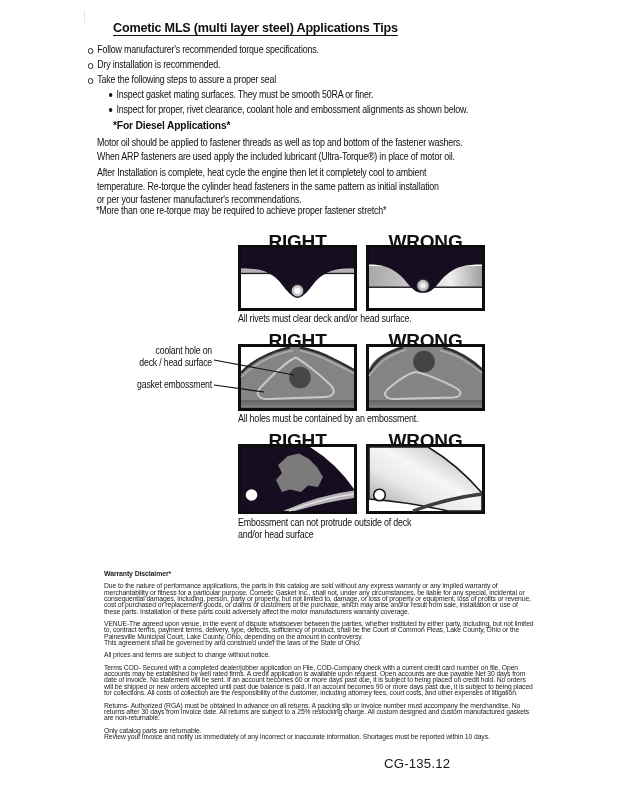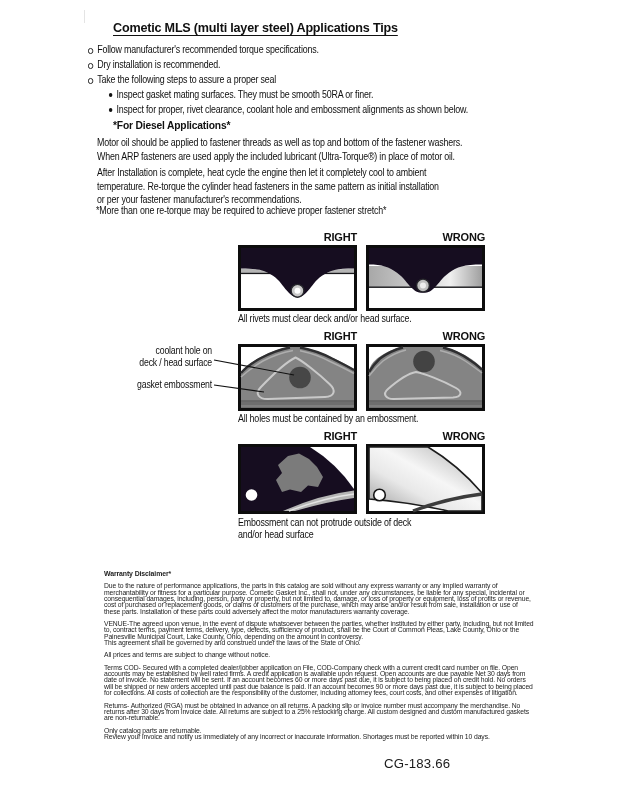--- a/index.html
+++ b/index.html
@@ -24,21 +24,21 @@
   .b-row.sub{margin-left:24px;}
   .ring{flex:0 0 auto;width:3.6px;height:3.6px;border:1px solid #1a1a1a;border-radius:50%;margin:4.2px 5px 0 0;}
   .dot{flex:0 0 auto;width:4.2px;height:4.2px;background:#111;border-radius:50%;margin:4.2px 4.5px 0 0;}
 
   .diesel-h{left:113px;top:118px;font-size:11.8px;font-weight:bold;letter-spacing:-0.2px;white-space:nowrap;}
   .para{font-size:10.2px;line-height:13.6px;letter-spacing:-0.2px;white-space:pre-line;}
   .p1{left:97px;top:136px;}
   .p2{left:97px;top:166px;}
   .note{left:96px;top:204px;}
 
-  .rw-label{width:119px;text-align:right;font-size:11px;font-weight:700;letter-spacing:-0.2px;}
+  .rw-label{width:119px;text-align:center;font-size:19px;font-weight:700;letter-spacing:-0.2px;}
   .caption{font-size:10.2px;letter-spacing:-0.2px;line-height:11.5px;}
   .diag-box{width:119px;display:block;}
 
   .side-label{width:112px;text-align:right;font-size:10px;line-height:11.5px;letter-spacing:-0.2px;}
 
   .disclaimer{left:104px;top:571px;width:430px;font-size:6.8px;line-height:6.35px;letter-spacing:-0.1px;color:#1c1c1c;}
   .disclaimer .dh{font-weight:bold;margin:0 0 6px 0;font-size:6.9px;}
   .disclaimer p{margin:0 0 6px 0;white-space:pre-line;}
 
   .footer-code{left:384px;top:756px;font-size:13.2px;letter-spacing:0.2px;color:#1a1a1a;white-space:nowrap;}
@@ -196,13 +196,13 @@
   <p>Due to the nature of performance applications, the parts in this catalog are sold without any express warranty or any implied warranty of merchantability or fitness for a particular purpose.  Cometic Gasket Inc., shall not, under any circumstances, be liable for any special, incidental or consequential damages, including, person, party or property, but not limited to, damage, or loss of property or equipment, loss of profits or revenue, cost of purchased or replacement goods, or claims of customers of the purchase, which may arise and/or result from sale, installation or use of these parts.  Installation of these parts could adversely affect the motor manufacturers warranty coverage.</p>
   <p>VENUE-The agreed upon venue, in the event of dispute whatsoever between the parties, whether instituted by either party, including, but not limited to, contract terms, payment terms, delivery, type, defects, sufficiency of product, shall be the Court of Common Pleas, Lake County, Ohio or the Painesville Municipal Court, Lake County, Ohio, depending on the amount in controversy.
 This agreement shall be governed by and construed under the laws of the State of Ohio.</p>
   <p>All prices and terms are subject to change without notice.</p>
   <p>Terms COD- Secured with a completed dealer/jobber application on File, COD-Company check with a current credit card number on file.  Open accounts may be established by well rated firms.  A credit application is available upon request.  Open accounts are due payable Net 30 days from date of invoice.  No statement will be sent.  If an account becomes 60 or more days past due, it is subject to being placed on credit hold.  No orders will be shipped or new orders accepted until past due balance is paid.  If an account becomes 90 or more days past due, it is subject to being placed for collections.  All costs of collection are the responsibility of the customer, including attorney fees, court costs, and other expenses of litigation.</p>
   <p>Returns- Authorized (RGA) must be obtained in advance on all returns.  A packing slip or invoice number must accompany the merchandise.  No returns after 30 days from invoice date.  All returns are subject to a 25% restocking charge.  All custom designed and custom manufactured gaskets are non-returnable.</p>
   <p>Only catalog parts are returnable.
 Review your invoice and notify us immediately of any incorrect or inaccurate information.  Shortages must be reported within 10 days.</p>
 </div>
 
-<div class="abs footer-code">CG-183.66</div>
+<div class="abs footer-code">CG-135.12</div>
 
 </body></html>

